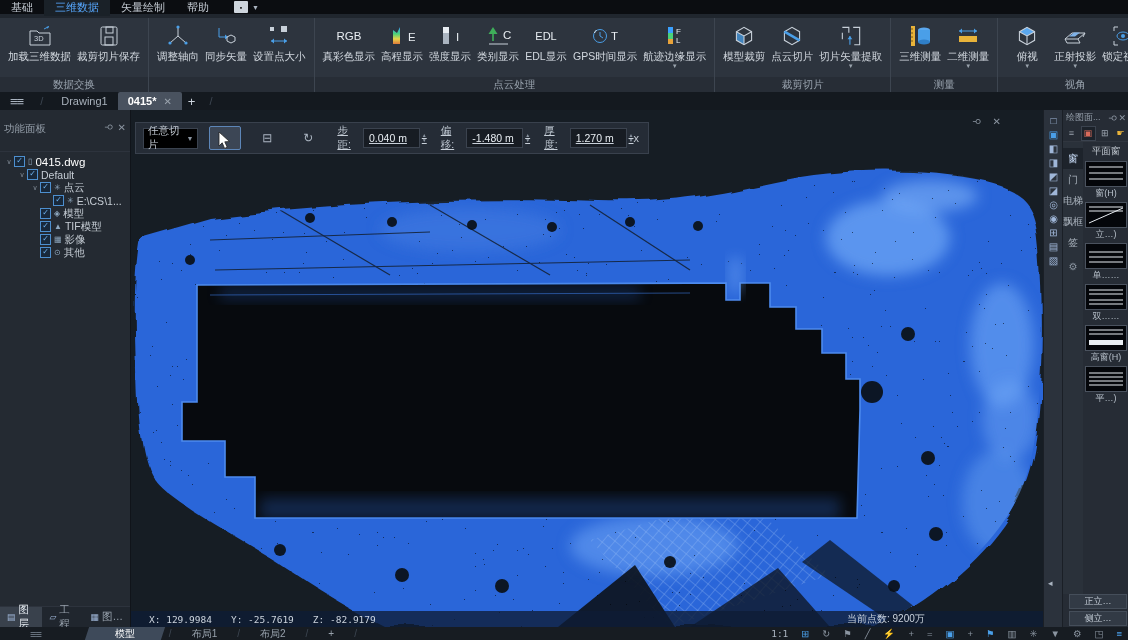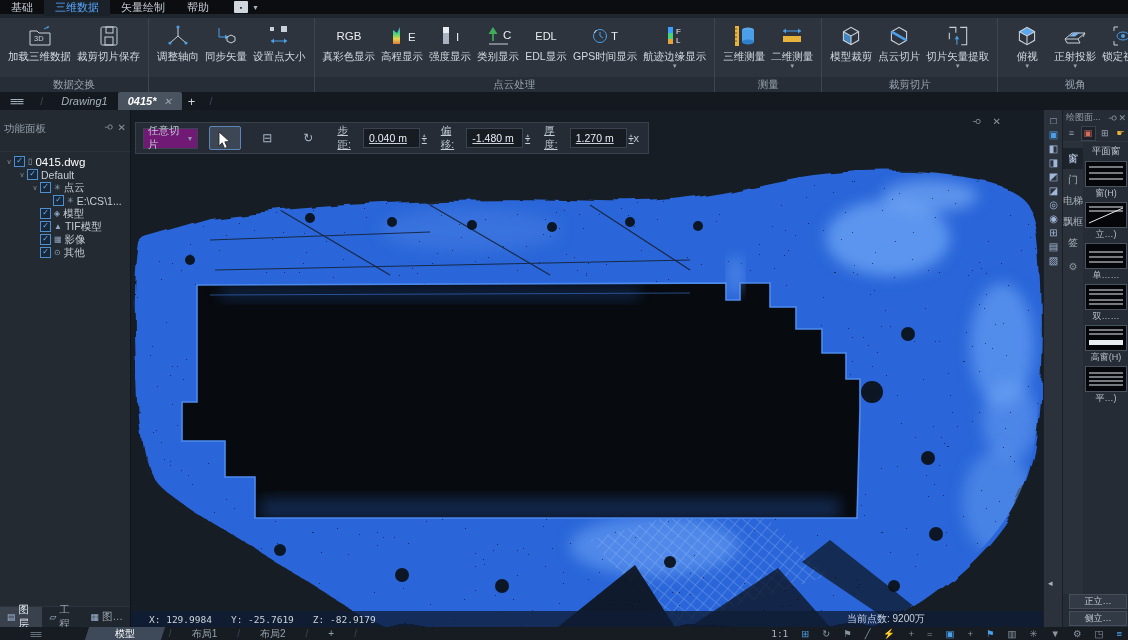--- a/index.html
+++ b/index.html
@@ -25,21 +25,21 @@
   .ricon svg{display:block;}
   .rlabel{line-height:13px;white-space:nowrap;}
   .rcaret{font-size:6px;line-height:6px;color:#9aa3ad;}
   .rglabel{height:15px;line-height:15px;text-align:center;font-size:10.5px;color:#98a2ad;
            background:#272d36;white-space:nowrap;padding:0 4px;}
   
   .doctabs{position:absolute;left:0;top:92px;width:1128px;height:18px;background:#14191f;
            display:flex;align-items:center;font-size:11px;z-index:28;}
   .hamb{color:#aab4c0;font-size:13px;margin:0 9px 0 10px;letter-spacing:-1px;}
   .slash{color:#3d4652;margin:0 8px;font-size:11px;}
-  .dtab{color:#a8b1bb;padding:0 10px;height:18px;line-height:18px;font-style:italic;}
+  .dtab{color:#a8b1bb;padding:0 10px;height:18px;line-height:18px;}
   .dtab.active{background:#49525f;color:#fff;font-weight:bold;border-radius:2px 2px 0 0;}
   .dclose{margin-left:7px;color:#9aa3ad;font-weight:normal;font-size:10px;}
   .newtab{color:#cfd6de;font-size:13px;padding:0 6px;}
   
   .leftpanel{position:absolute;left:0;top:110px;width:130px;height:517px;background:#242a32;
              border-right:1px solid #10141a;z-index:20;}
   .lphead{height:17px;display:flex;align-items:flex-start;font-size:10.5px;color:#939da8;
           padding:12px 4px;border-bottom:1px solid #2d333d;}
   .lphead .t{flex:1;}
   .pin{font-size:9px;color:#8b95a1;transform:rotate(90deg);margin-right:5px;}
@@ -55,21 +55,21 @@
           border-top:1px solid #2d333d;font-size:10.5px;}
   .lptab{display:flex;align-items:center;justify-content:center;gap:3px;color:#98a2ad;padding:0 7px;}
   .lptab.active{background:#39414c;color:#e2e8ee;}
   .lptab .i{font-size:9px;color:#9fb6d8;}
   
   .canvas{position:absolute;left:130px;top:110px;width:913px;height:517px;background:#161d24;
           overflow:hidden;z-index:10;}
   .canvas svg.pc{position:absolute;left:0;top:0;}
   .slicebar{position:absolute;left:5px;top:12px;width:512px;height:30px;background:#252c36;
             border:1px solid #39414d;display:flex;align-items:center;font-size:10.5px;z-index:12;}
-  .sdrop{width:62px;height:19px;margin-left:7px;background:#701a75;border:1px solid #3b434f;
+  .sdrop{width:62px;height:19px;margin-left:7px;background:#000000;border:1px solid #3b434f;
          display:flex;align-items:center;justify-content:space-between;padding:0 4px;color:#c3cad2;}
   .sdrop .c{font-size:7px;color:#8b95a1;}
   .sbtn{width:30px;height:22px;margin-left:11px;display:flex;align-items:center;justify-content:center;
         color:#aab4c0;font-size:12px;border-radius:2px;}
   .sbtn.active{background:#3c4document55;background:#3c4655;border:1px solid #5d86b8;}
   .sfield{display:flex;align-items:center;margin-left:14px;}
   .sflabel{color:#b9c2cc;margin-right:5px;}
   .sinput{width:52px;height:18px;background:#171c23;border:1px solid #3b434f;color:#e8edf2;
           display:flex;align-items:center;padding:0 5px;}
   .sspin{display:flex;flex-direction:column;justify-content:center;margin-left:2px;color:#8b95a1;
@@ -287,20 +287,55 @@
             <span class="rlabel">航迹边缘显示</span>
             <span class="rcaret">▼</span>
           </div>
         </div>
         <div class="rglabel">点云处理</div>
       </div>
       <div class="rgroup">
         <div class="rbtns">
           <div class="rbtn">
             <div class="ricon">
+              <svg width="26" height="26" viewBox="0 0 24 24">
+                <path d="M5 8l7 4v8l-7-4z" fill="#4a9fe8" opacity=".75"></path>
+                <path d="M5 8l7-4 7 4v8l-7 4-7-4z" fill="none" stroke="#c8d0d9"></path>
+                <path d="M5 8l7 4 7-4M12 12v8" fill="none" stroke="#c8d0d9"></path>
+              </svg>
+            </div>
+            <span class="rlabel">模型裁剪</span>
+          </div>
+          <div class="rbtn">
+            <div class="ricon">
+              <svg width="26" height="26" viewBox="0 0 24 24">
+                <path d="M5 8l7-4 7 4v8l-7 4-7-4z" fill="none" stroke="#c8d0d9"></path>
+                <line x1="5" y1="8" x2="19" y2="16" stroke="#4a9fe8" stroke-width="2.4"></line>
+              </svg>
+            </div>
+            <span class="rlabel">点云切片</span>
+          </div>
+          <div class="rbtn">
+            <div class="ricon">
+              <svg width="26" height="26" viewBox="0 0 24 24">
+                <path d="M4 4h6v5M14 4h6v16h-5M4 9v6" fill="none" stroke="#c8d0d9"></path>
+                <line x1="11" y1="20" x2="11" y2="12" stroke="#4a9fe8"></line>
+                <path d="M11 12l-2.2 3h4.4z" fill="#4a9fe8"></path>
+              </svg>
+            </div>
+            <span class="rlabel">切片矢量提取</span>
+            <span class="rcaret">▼</span>
+          </div>
+        </div>
+        <div class="rglabel">裁剪切片</div>
+      </div>
+      <div class="rgroup">
+        <div class="rbtns">
+          <div class="rbtn">
+            <div class="ricon">
               <svg width="26" height="26" viewBox="0 0 26 26">
                 <rect x="4" y="3" width="4" height="20" fill="#e8b33a"></rect>
                 <path d="M4 6h2M4 10h2M4 14h2M4 18h2" stroke="#7a5a14"></path>
                 <ellipse cx="17" cy="7" rx="6" ry="2.6" fill="#5aa7ee"></ellipse>
                 <rect x="11" y="7" width="12" height="12" fill="#4a9fe8"></rect>
                 <ellipse cx="17" cy="19" rx="6" ry="2.6" fill="#2f7fc8"></ellipse>
               </svg>
             </div>
             <span class="rlabel">三维测量</span>
           </div>
@@ -310,55 +345,20 @@
                 <line x1="4" y1="8" x2="22" y2="8" stroke="#4a9fe8"></line>
                 <path d="M4 8l3-2.4v4.8zM22 8l-3-2.4v4.8z" fill="#4a9fe8"></path>
                 <rect x="4" y="13" width="18" height="6" fill="#e8b33a"></rect>
               </svg>
             </div>
             <span class="rlabel">二维测量</span>
             <span class="rcaret">▼</span>
           </div>
         </div>
         <div class="rglabel">测量</div>
-      </div>
-      <div class="rgroup">
-        <div class="rbtns">
-          <div class="rbtn">
-            <div class="ricon">
-              <svg width="26" height="26" viewBox="0 0 24 24">
-                <path d="M5 8l7 4v8l-7-4z" fill="#4a9fe8" opacity=".75"></path>
-                <path d="M5 8l7-4 7 4v8l-7 4-7-4z" fill="none" stroke="#c8d0d9"></path>
-                <path d="M5 8l7 4 7-4M12 12v8" fill="none" stroke="#c8d0d9"></path>
-              </svg>
-            </div>
-            <span class="rlabel">模型裁剪</span>
-          </div>
-          <div class="rbtn">
-            <div class="ricon">
-              <svg width="26" height="26" viewBox="0 0 24 24">
-                <path d="M5 8l7-4 7 4v8l-7 4-7-4z" fill="none" stroke="#c8d0d9"></path>
-                <line x1="5" y1="8" x2="19" y2="16" stroke="#4a9fe8" stroke-width="2.4"></line>
-              </svg>
-            </div>
-            <span class="rlabel">点云切片</span>
-          </div>
-          <div class="rbtn">
-            <div class="ricon">
-              <svg width="26" height="26" viewBox="0 0 24 24">
-                <path d="M4 4h6v5M14 4h6v16h-5M4 9v6" fill="none" stroke="#c8d0d9"></path>
-                <line x1="11" y1="20" x2="11" y2="12" stroke="#4a9fe8"></line>
-                <path d="M11 12l-2.2 3h4.4z" fill="#4a9fe8"></path>
-              </svg>
-            </div>
-            <span class="rlabel">切片矢量提取</span>
-            <span class="rcaret">▼</span>
-          </div>
-        </div>
-        <div class="rglabel">裁剪切片</div>
       </div>
       <div class="rgroup">
         <div class="rbtns">
           <div class="rbtn">
             <div class="ricon">
               <svg width="26" height="26" viewBox="0 0 24 24">
                 <path d="M5 8l7-4 7 4-7 4z" fill="#5aa7ee"></path>
                 <path d="M5 8l7-4 7 4v8l-7 4-7-4z" fill="none" stroke="#c8d0d9"></path>
                 <path d="M5 8l7 4 7-4M12 12v8" fill="none" stroke="#c8d0d9"></path>
               </svg>

